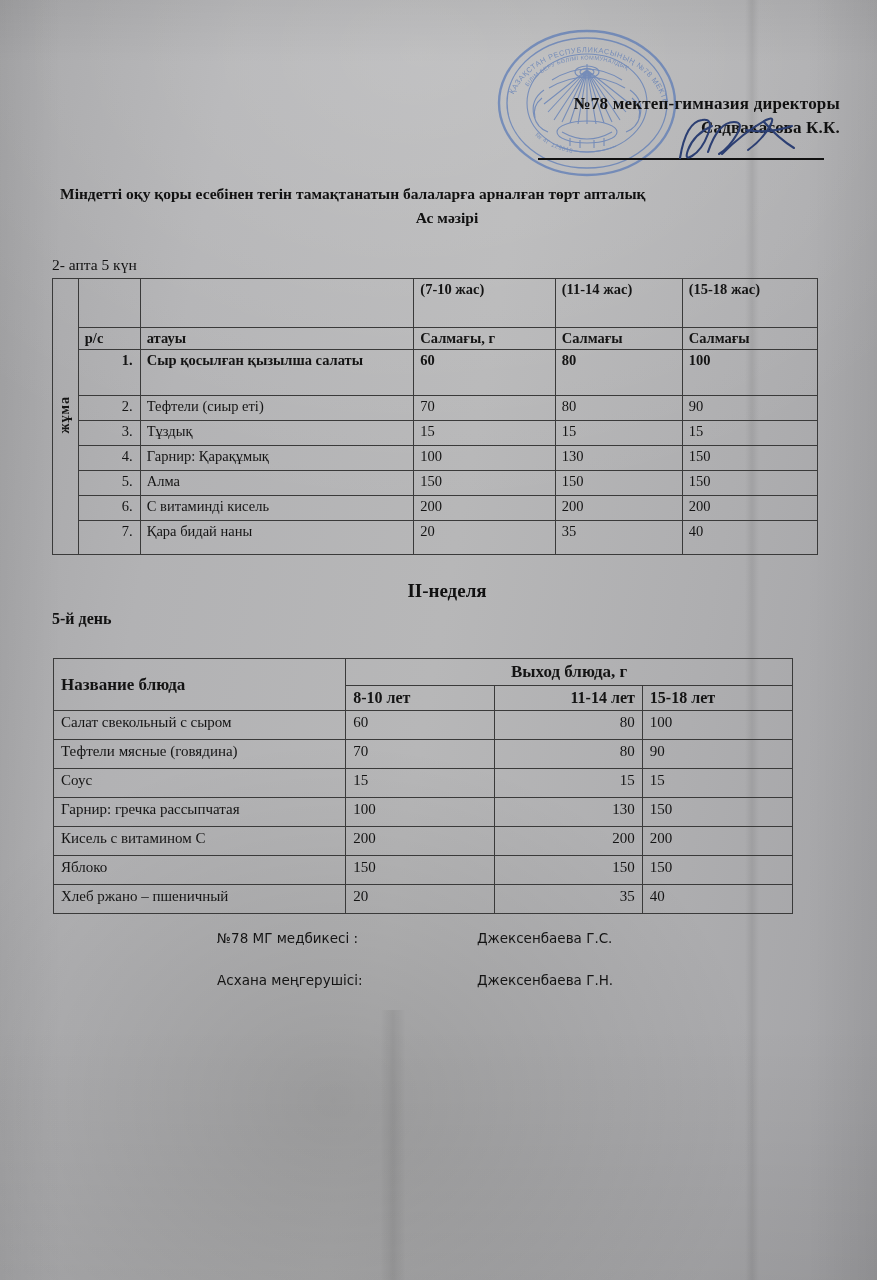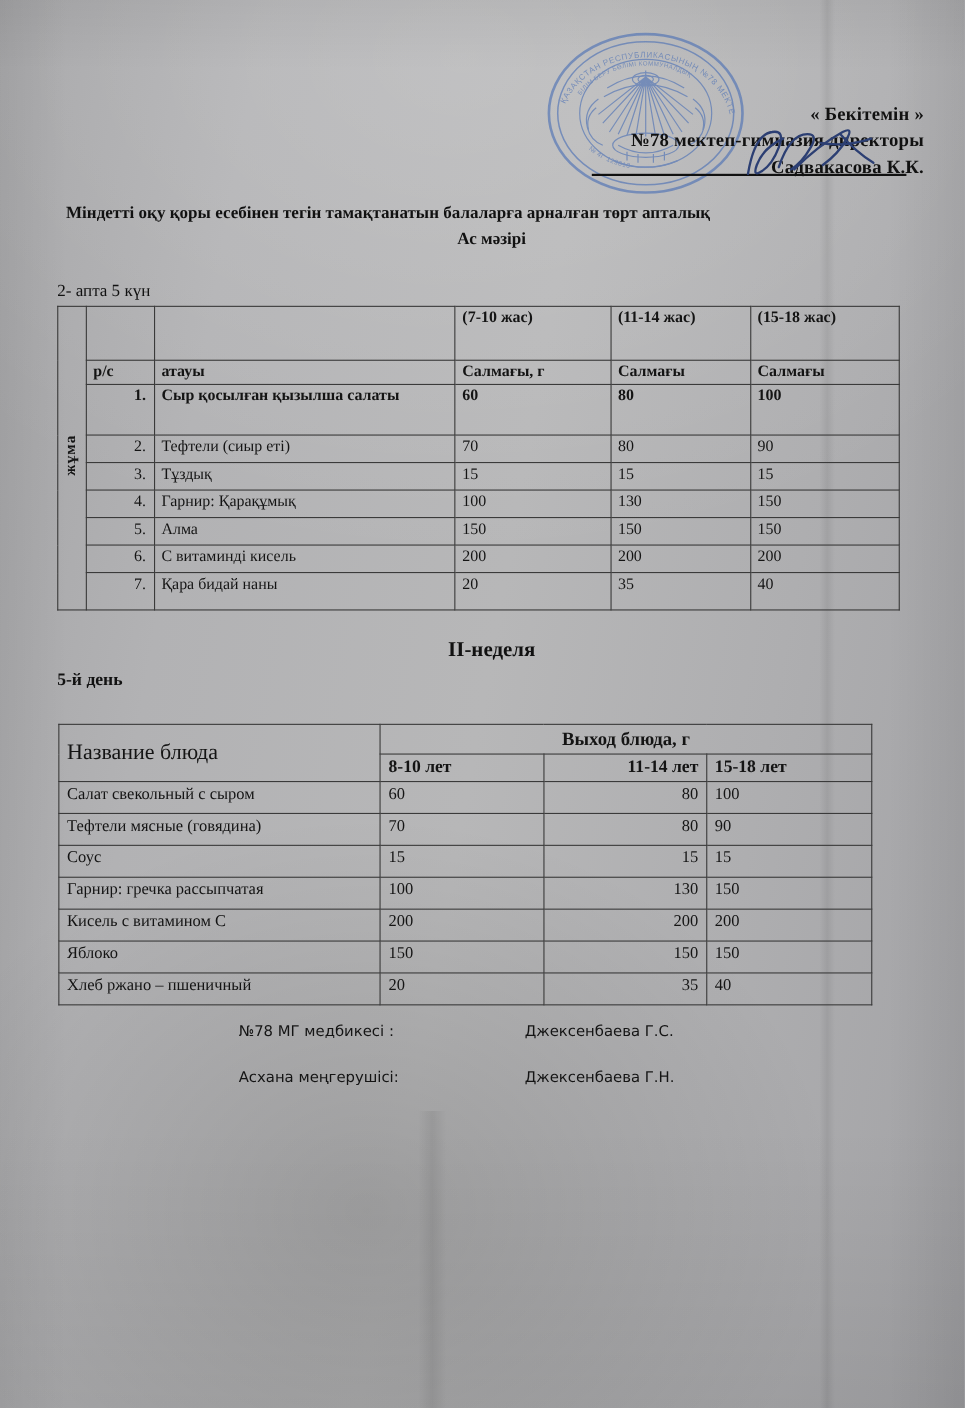--- a/index.html
+++ b/index.html
@@ -91,21 +91,21 @@
   
   #week-ru{
     position:absolute;left:52px;top:580px;width:790px;text-align:center;
     font-weight:bold;font-size:19px;color:#111;
   }
   #day-ru{
     position:absolute;left:52px;top:610px;font-weight:bold;font-size:16px;color:#111;text-align:center;
   }
   #tbl-ru{left:53px;top:658px;width:740px;font-size:15px;}
   #tbl-ru td{padding:3px 7px;}
-  #tbl-ru .h-name{width:300px;font-weight:normal;font-size:20px;vertical-align:middle;}
+  #tbl-ru .h-name{width:300px;font-weight:bold;font-size:17px;vertical-align:middle;}
   #tbl-ru .h-out{font-weight:bold;font-size:17px;text-align:center;}
   #tbl-ru .h-age{font-weight:bold;font-size:16px;}
   #tbl-ru .c1{width:300px;}
   #tbl-ru .c2{width:146px;}
   #tbl-ru .c3{width:146px;text-align:right;}
   #tbl-ru .c4{width:148px;}
   #tbl-ru .row td{height:22px;}
 
   
   #footer{
@@ -158,21 +158,20 @@
     <text font-family="'Liberation Sans',sans-serif" font-size="5.6" fill="#4a6fb5" letter-spacing="0.4">
       <textPath href="#sealArcTop2" startOffset="12%">БІЛІМ БЕРУ БӨЛІМІ КОММУНАЛДЫҚ</textPath>
     </text>
     <text font-family="'Liberation Sans',sans-serif" font-size="6" fill="#4a6fb5" letter-spacing="0.5">
       <textPath href="#sealArcBot" startOffset="20%">№ 4Г 129013</textPath>
     </text>
   </svg>
 </div>
 
 <div id="approval">
-  <span class="ln">« Бекітемін »</span>
   <span class="ln">№78  мектеп-гимназия  директоры</span>
   <span class="ln">Садвакасова К.К.</span>
 </div>
 <div id="appr-sigline"></div>
 <div id="signature">
   <svg viewBox="0 0 140 62" width="140" height="62">
     <g fill="none" stroke="#2c3f73" stroke-width="2.1" stroke-linecap="round">
       <path d="M8 50 q6 -36 22 -38 q12 -2 6 14 q-6 16 -16 22 q-8 5 -4 -6 q6 -16 24 -24"></path>
       <path d="M36 44 q10 -30 26 -30 q10 0 3 12 q-8 14 -18 20"></path>
       <path d="M50 46 q22 -22 44 -34 q10 -5 4 6 q-8 14 -22 24"></path>

